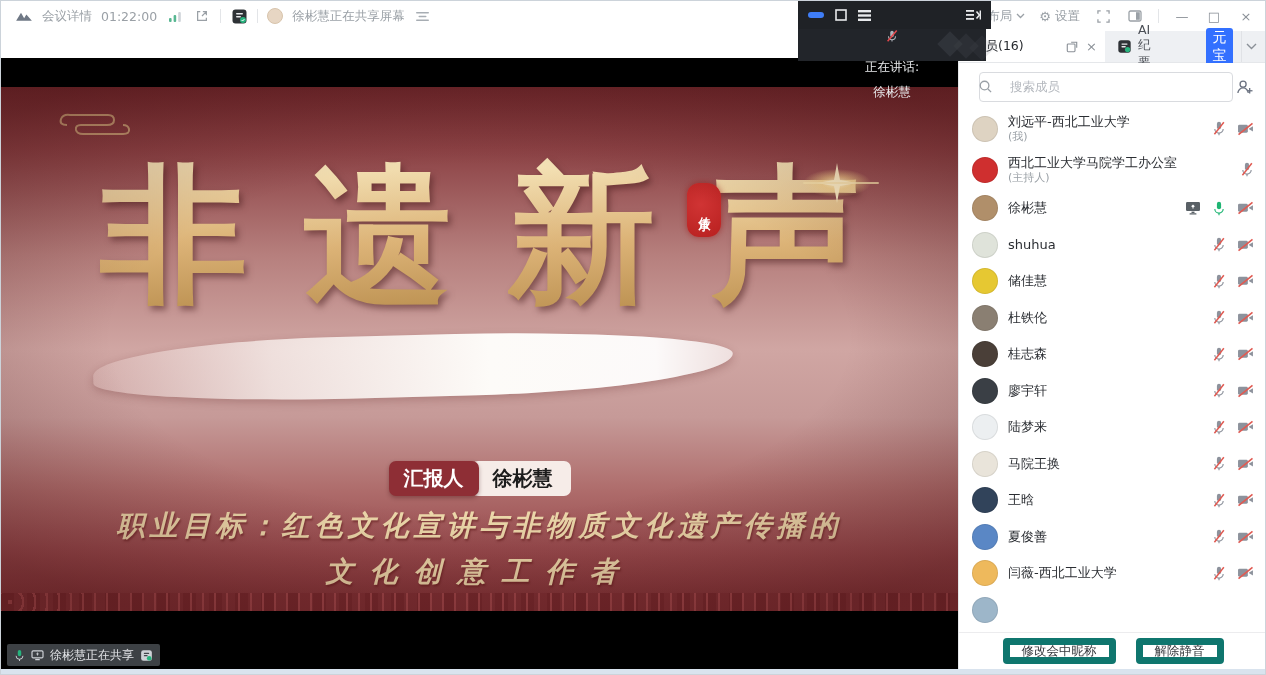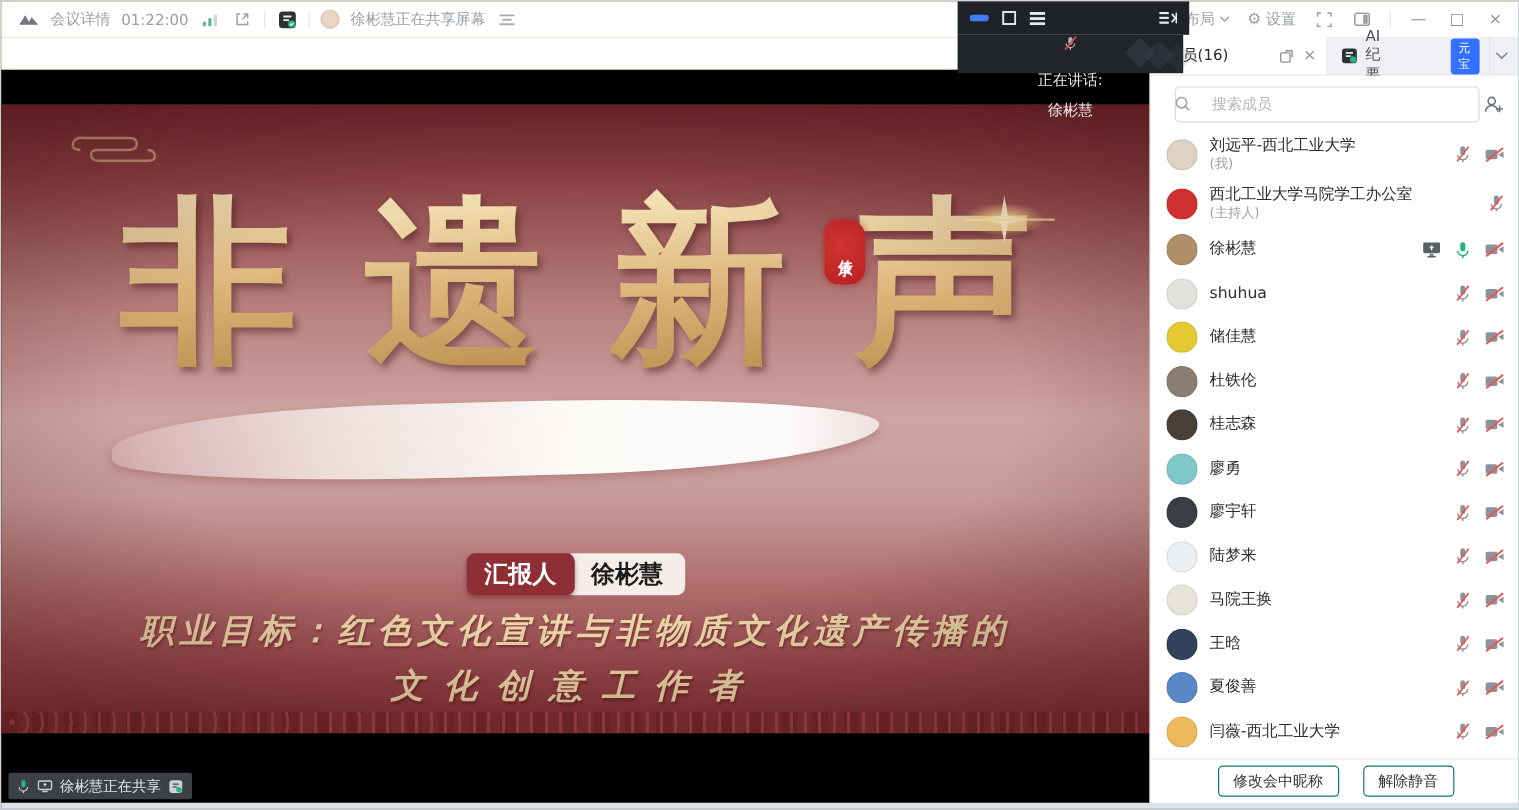--- a/index.html
+++ b/index.html
@@ -47,39 +47,39 @@
   .frieze { position:absolute; left:0; bottom:0; width:100%; height:18px;
     background:repeating-radial-gradient(circle at 9px 9px, rgba(165,75,78,.85) 0 2.5px, transparent 2.5px 12px), repeating-linear-gradient(90deg,#762a2e 0 13px,#7f3135 13px 26px); }
   .share-badge { position:absolute; left:6px; top:586px; height:22px; background:rgba(66,70,75,.92); border-radius:2px; display:flex; align-items:center; gap:6px; padding:0 7px; color:#e3e5e8; font-size:12px; }
 
   
   .panel { position:absolute; left:957px; top:30px; width:309px; height:638px; background:#fff; border-left:1px solid #e5e7ea; z-index:4; }
   .tabbar { position:absolute; top:0; left:0; width:100%; height:32px; background:#eef0f3; display:flex; align-items:stretch; border-bottom:1px solid #e5e7ea; }
   .tab-members { width:146px; background:#fff; display:flex; align-items:center; padding:0 8px 0 14px; gap:8px; font-size:12.5px; color:#26292e; }
   .tab-members .grow { flex:1; }
   .tab-ai { flex:1; display:flex; align-items:center; gap:6px; padding:0 8px 0 12px; font-size:12.5px; color:#4a4e55; }
-  .ai-badge { background:#3370ff; color:#fff; font-size:10px; padding:1px 6px; border-radius:3px;margin-left:43px; }
+  .ai-badge { background:#3370ff; color:#fff; font-size:14px; padding:1px 6px; border-radius:3px;margin-left:43px; }
   .tab-chevron { display:flex; align-items:center; padding:0 10px 0 4px; border-left:1px solid #e0e2e6; }
   .panel-body { position:absolute; top:32px; left:0; right:0; bottom:0; background:#fff; }
   .search-row { display:flex; align-items:center; gap:8px; padding:9px 10px 6px 10px; }
   .search-box { flex:1; position:relative; }
   .search-box input { width:100%; height:30px; border:1px solid #d9dbdf; border-radius:4px; padding:0 8px 0 30px; font-size:12.5px; color:#333; outline:none; background:#fff;margin-left:10px; }
   .search-box input::placeholder { color:#b3b7bd; }
   .search-glyph { position:absolute; left:9px; top:7px; }
   .add-member { width:26px; height:26px; display:flex; align-items:center; justify-content:center; }
   .member-list { height:530px; overflow:hidden; }
   .member-row { display:flex; align-items:center; padding:0 13px 0 13px; height:36.5px; gap:10px; }
   .member-row.two-line { height:41px; }
   .avatar { width:26px; height:26px; border-radius:50%; flex:none; border:1px solid rgba(0,0,0,.08); }
   .m-info { flex:1; min-width:0; line-height:1.25; }
   .m-name { font-size:13px; color:#2b2e33; white-space:nowrap; overflow:hidden; text-overflow:ellipsis; }
   .m-sub { font-size:11px; color:#9aa0a6; }
   .m-icons { display:flex; align-items:center; gap:11px; flex:none; }
   .panel-footer { position:absolute; bottom:0; left:0; width:100%; height:37px; background:#fff; border-top:1px solid #ececee; display:flex; align-items:center; justify-content:center; gap:20px; }
-  .pf-btn { height:26px; padding:0 12px; background:#fff; border:1px solid #0f766e; border-radius:4px; font-size:12.5px; color:#33363b; display:flex; align-items:center; }
+  .pf-btn { height:26px; padding:0 12px; background:#fff; border:7px solid #0f766e; border-radius:4px; font-size:12.5px; color:#33363b; display:flex; align-items:center; }
 
   .bottom-strip { position:absolute; left:0; top:668px; width:100%; height:7px; background:#d9e3ee; z-index:5; }
   svg { display:block; }
 </style>
 </head>
 <body>
 
 <div class="window">
 
   <div class="titlebar">
@@ -483,43 +483,20 @@
               <span>
                 <svg width="17" height="14" viewBox="0 0 18 15">
                   <rect x="1" y="3" width="10.5" height="8.5" rx="1.5" fill="#8d929c"></rect>
                   <path d="M12.5 7.2 L17 4.5 v5.8 L12.5 7.6 Z" fill="#8d929c"></path>
                   <line x1="1.5" y1="13.5" x2="16.5" y2="1.5" stroke="#e05a52" stroke-width="1.8"></line>
                 </svg>
               </span>
             </div>
           </div>
           <div class="member-row">
-            <span class="avatar" style="background: rgb(127, 198, 201);"></span>
-            <div class="m-info">
-              <div class="m-name">廖勇</div>
-            </div>
-            <div class="m-icons">
-              <span>
-                <svg width="14" height="15" viewBox="0 0 16 18">
-                  <rect x="5.5" y="1" width="5" height="9" rx="2.5" fill="#8d929c"></rect>
-                  <path d="M3 9.5a5 5 0 0 0 10 0" stroke="#8d929c" stroke-width="1.4" fill="none"></path>
-                  <line x1="8" y1="14.5" x2="8" y2="17" stroke="#8d929c" stroke-width="1.4"></line>
-                  <line x1="2.5" y1="16" x2="13.8" y2="1.5" stroke="#e05a52" stroke-width="1.8"></line>
-                </svg>
-              </span>
-              <span>
-                <svg width="17" height="14" viewBox="0 0 18 15">
-                  <rect x="1" y="3" width="10.5" height="8.5" rx="1.5" fill="#8d929c"></rect>
-                  <path d="M12.5 7.2 L17 4.5 v5.8 L12.5 7.6 Z" fill="#8d929c"></path>
-                  <line x1="1.5" y1="13.5" x2="16.5" y2="1.5" stroke="#e05a52" stroke-width="1.8"></line>
-                </svg>
-              </span>
-            </div>
-          </div>
-          <div class="member-row">
             <span class="avatar" style="background: rgb(58, 63, 69);"></span>
             <div class="m-info">
               <div class="m-name">廖宇轩</div>
             </div>
             <div class="m-icons">
               <span>
                 <svg width="14" height="15" viewBox="0 0 16 18">
                   <rect x="5.5" y="1" width="5" height="9" rx="2.5" fill="#8d929c"></rect>
                   <path d="M3 9.5a5 5 0 0 0 10 0" stroke="#8d929c" stroke-width="1.4" fill="none"></path>
                   <line x1="8" y1="14.5" x2="8" y2="17" stroke="#8d929c" stroke-width="1.4"></line>

